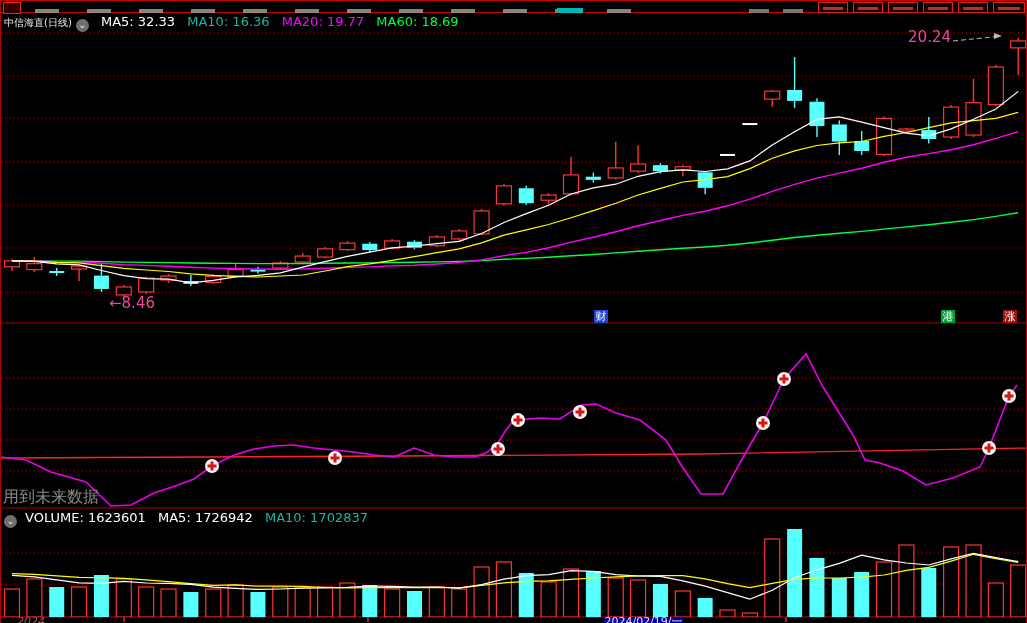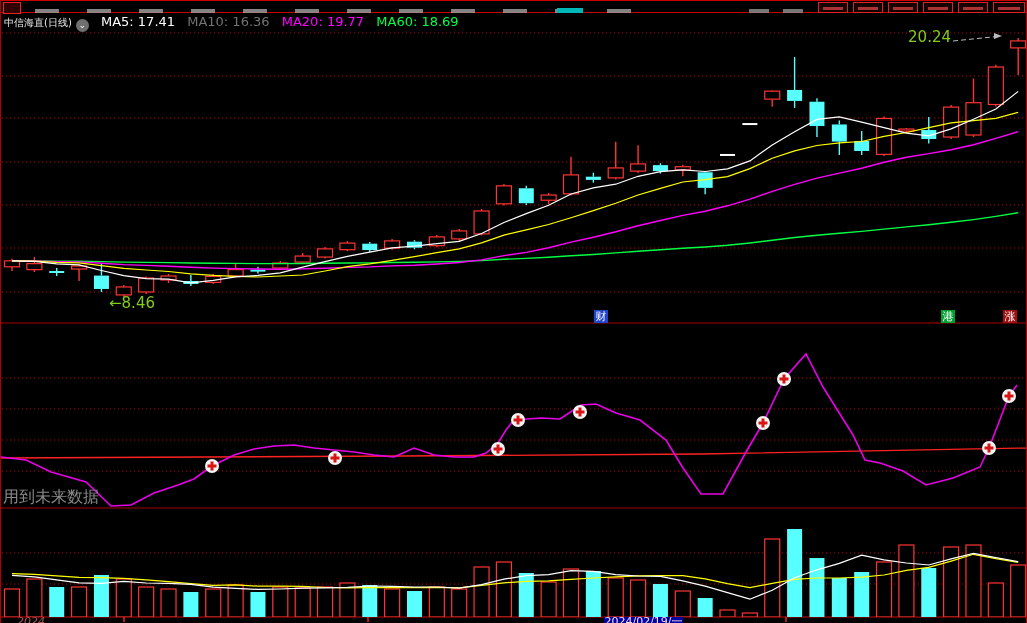--- a/index.html
+++ b/index.html
@@ -15,29 +15,29 @@
   #menu-sliver-left{left:34px;width:600px;}
   #menu-sliver-right{left:748px;width:58px;background:repeating-linear-gradient(90deg,#8a8a8a 0 20px,transparent 20px 34px);}
   #menu-highlight{position:absolute;left:556px;top:7px;width:26px;height:5px;background:#00b7b7;}
   .tb-btn{position:absolute;top:1px;width:30px;height:11px;border:1px solid #d22;background:#150000;box-sizing:border-box;}
   .tb-btn i{position:absolute;left:4px;right:4px;bottom:2px;height:3px;background:#a33;display:block;}
   
   .hdr{position:absolute;white-space:nowrap;font-size:13px;line-height:14px;color:#fff;}
   .hdr span{margin-right:8px;}
   .chev{display:inline-block;width:13px;height:13px;border-radius:50%;background:#6f6f6f;color:#fff;
         font-size:9px;line-height:12px;text-align:center;vertical-align:-2px;margin-right:6px;}
-  .c-white{color:#ffffff}.c-yel{color:#737373}.c-mag{color:#ff00ff}.c-grn{color:#00ff44}
+  .c-white{color:#ffffff}.c-yel{color:#14b8a6}.c-mag{color:#ff00ff}.c-grn{color:#00ff44}
   .c-red{color:#ff2222}
   #main-header{left:3px;top:15px;}
   #main-header .title{font-size:10px;color:#eaeaea;margin-right:4px;}
   #ind-header{left:4px;top:327px;}
   #ind-header .title{color:#f2f2f2;margin-right:10px;}
   #vol-header{left:3px;top:511px;}
   
-  .annot{position:absolute;color:#84cc16;font-size:15px;line-height:15px;}
+  .annot{position:absolute;color:#ec4899;font-size:15px;line-height:15px;}
   #high-label{left:898px;top:30px;width:52px;text-align:right;}
   #low-label{left:108px;top:296px;}
   #future-warning{position:absolute;left:2px;top:487px;color:#8a8a8a;font-size:16px;}
   .evt{position:absolute;top:310px;width:14px;height:13px;font-size:11px;line-height:13px;
        text-align:center;color:#fff;}
   #evt-cai{left:593px;background:#2244cc;}
   #evt-gang{left:940px;background:#00a033;}
   #evt-zhang{left:1002px;background:#a01212;}
   
   #axis-left{position:absolute;left:16px;top:616px;height:15px;overflow:hidden;color:#a85555;font-size:11px;line-height:11px;font-style:italic;}
@@ -321,33 +321,38 @@
         <rect x="964.98" y="545" width="15" height="72" fill="#000" stroke="#ff3434" stroke-width="1.2"></rect>
         <rect x="987.3399999999999" y="583" width="15" height="34" fill="#000" stroke="#ff3434" stroke-width="1.2"></rect>
         <rect x="1009.6999999999999" y="565" width="15" height="52" fill="#000" stroke="#ff3434" stroke-width="1.2"></rect>
       </g>
       <polyline points="11,573.7 33.36,574.4 55.72,575.9 78.08,577.4 100.44,577.7 122.8,578.4 145.16,579.9 167.51999999999998,581.6 189.88,583.6 212.24,585.3 234.6,584.9 256.96,586.2 279.32,586.2 301.68,586.3 324.03999999999996,587.5 346.4,587.9 368.76,587.7 391.12,587.7 413.48,587.6 435.84,587.4 458.2,587.8 480.56,585.3 502.91999999999996,582.8 525.28,581.3 547.64,580.8 570,579.4 592.36,578.0 614.72,576.9 637.0799999999999,575.8 659.4399999999999,575.5 681.8,575.7 704.16,578.8 726.52,583.6 748.88,587.6 771.24,583.3 793.6,579.3 815.96,578.0 838.3199999999999,578.0 860.68,577.2 883.04,575.0 905.4,570.4 927.76,567.4 950.12,561.1 972.48,554.3 994.8399999999999,558.7 1017.1999999999999,562.3" fill="none" stroke="#ffff00" stroke-width="1.2" clip-path="url(#cpVol)"></polyline>
       <polyline points="11,575.4 33.36,576.8 55.72,579.8 78.08,582.8 100.44,583.4 122.8,581.4 145.16,583.0 167.51999999999998,583.4 189.88,584.4 212.24,587.2 234.6,588.4 256.96,589.4 279.32,589.0 301.68,588.2 324.03999999999996,587.8 346.4,587.4 368.76,586.0 391.12,586.4 413.48,587.0 435.84,587.0 458.2,588.2 480.56,584.6 502.91999999999996,579.2 525.28,575.6 547.64,574.6 570,570.6 592.36,571.4 614.72,574.6 637.0799999999999,576.0 659.4399999999999,576.4 681.8,580.8 704.16,586.2 726.52,592.6 748.88,599.2 771.24,590.2 793.6,577.8 815.96,569.8 838.3199999999999,563.4 860.68,555.2 883.04,559.8 905.4,563.0 927.76,565.0 950.12,558.8 972.48,553.4 994.8399999999999,557.6 1017.1999999999999,561.6" fill="none" stroke="#ffffff" stroke-width="1.2" clip-path="url(#cpVol)"></polyline>
     </svg>
 
   <div id="main-header" class="hdr">
     <span class="title">中信海直(日线)</span><span class="chev">⌄</span>
-    <span class="c-white">MA5: 17.41</span>
+    <span class="c-white">MA5: 32.33</span>
     <span class="c-yel">MA10: 16.36</span>
     <span class="c-mag">MA20: 19.77</span>
     <span class="c-grn">MA60: 18.69</span>
   </div>
 
   <div id="high-label" class="annot">20.24</div>
   <div id="low-label" class="annot">←8.46</div>
 
   <div id="evt-cai" class="evt">财</div>
   <div id="evt-gang" class="evt">港</div>
   <div id="evt-zhang" class="evt">涨</div>
 
 
   <div id="future-warning">用到未来数据</div>
 
+  <div id="vol-header" class="hdr">
+    <span class="chev">⌄</span><span class="c-white">VOLUME: 1623601</span>
+    <span class="c-white">MA5: 1726942</span>
+    <span class="c-yel">MA10: 1702837</span>
+  </div>
 
   <div id="axis-left">2024</div>
   <div id="axis-date">2024/02/19/一</div>
 
 </div>
 
 </body></html>

